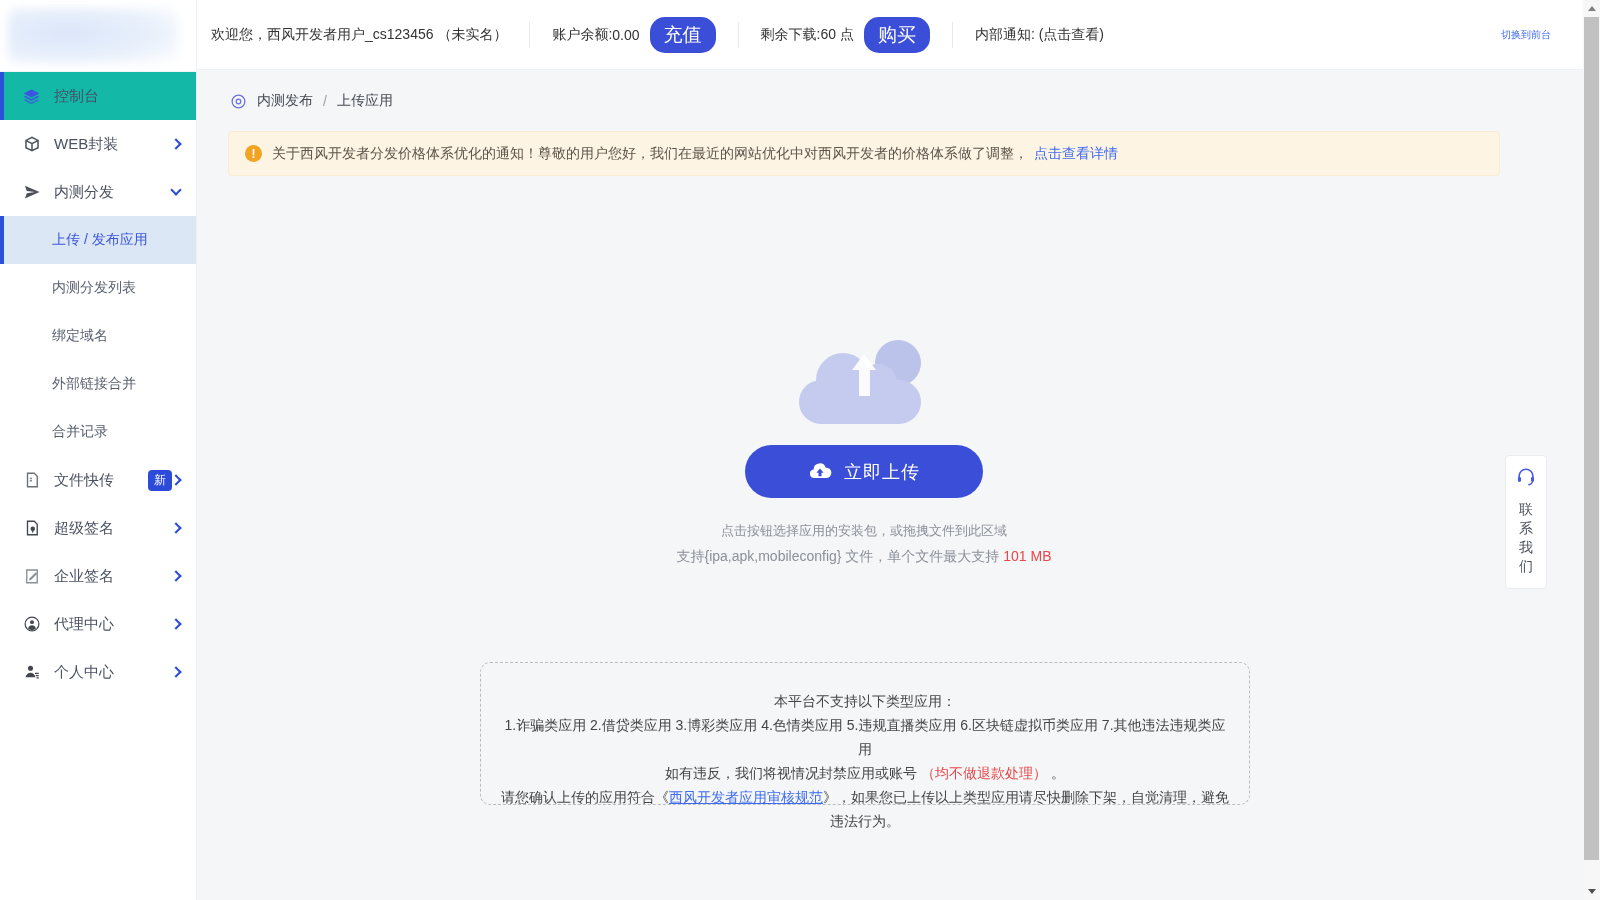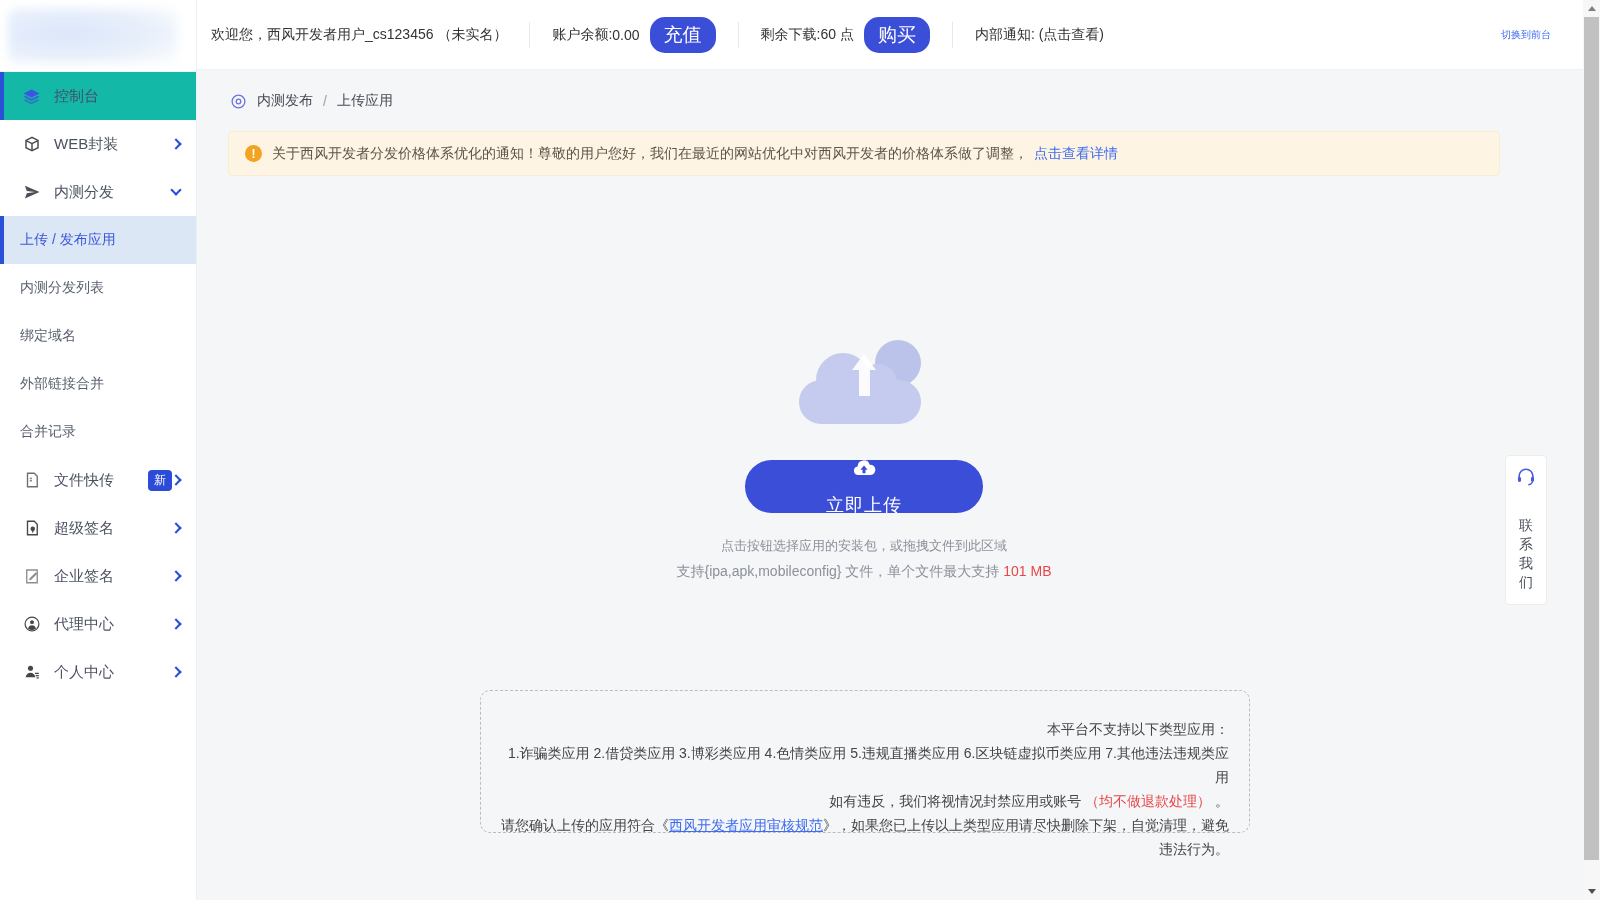--- a/index.html
+++ b/index.html
@@ -9,21 +9,21 @@
   .sidebar { position:absolute; left:0; top:0; width:197px; height:900px; background:#fff; border-right:1px solid #eef0f2; z-index:5; }
   .logo { height:72px; position:relative; overflow:hidden; border-bottom:1px solid #f2f3f5; }
   .logo-blur { position:absolute; left:8px; top:8px; width:170px; height:56px;
     background:radial-gradient(ellipse at 35% 45%, #dbe6fa 0%, #e9f0fb 55%, #ffffff 100%);
     filter:blur(5px); border-radius:8px; }
   .nav-item { height:48px; display:flex; align-items:center; padding:0 16px 0 22px; cursor:pointer; position:relative; }
   .nav-item .nav-label { font-size:15px; color:#4a5160; margin-left:13px; flex:1; }
   .nav-item.active { background:#14b8a6; }
   .nav-item.active::before { content:""; position:absolute; left:0; top:0; bottom:0; width:4px; background:#2b50d8; }
   .nav-item.active .nav-label { color:#44516b; }
-  .sub-item { height:48px; display:flex; align-items:center; padding-left:20px; cursor:pointer; position:relative; }
+  .sub-item { height:48px; display:flex; align-items:center; padding-left:52px; cursor:pointer; position:relative; }
   .sub-item span { font-size:14px; color:#59606f; }
   .sub-item.active { background:#dbe7f5; }
   .sub-item.active::before { content:""; position:absolute; left:0; top:0; bottom:0; width:4px; background:#2b50d8; }
   .sub-item.active span { color:#3d56d9; }
   .chev { width:8px; height:8px; border-right:2px solid #2b4bd8; border-bottom:2px solid #2b4bd8; display:inline-block; }
   .chev.right { transform:rotate(-45deg); }
   .chev.down  { transform:rotate(45deg); margin-top:-4px; }
   .badge-new { background:#2b4bd8; color:#fff; font-size:12px; padding:2px 6px; border-radius:4px; margin-left:8px; }
   .nav-icon { width:19px; height:19px; display:inline-flex; align-items:center; justify-content:center; }
 
@@ -48,32 +48,32 @@
   .upload-zone { position:absolute; left:31px; top:106px; width:1272px; text-align:center; }
   .cloud-wrap { position:relative; width:130px; height:92px; margin:164px auto 0; }
   .cloud-back-circle { position:absolute; right:8px; top:0; width:46px; height:46px; border-radius:50%; background:#aeb7e6; opacity:.8; }
   .cloud-body { position:absolute; left:0; bottom:8px; width:122px; height:44px; background:#c5cbee; border-radius:44px; }
   .cloud-body::before { content:""; position:absolute; width:54px; height:54px; border-radius:50%; background:#c5cbee; top:-27px; left:17px; }
   .cloud-body::after  { content:""; position:absolute; width:38px; height:38px; border-radius:50%; background:#c5cbee; top:-16px; left:60px; }
   .cloud-arrow { position:absolute; left:50%; top:14px; transform:translateX(-50%); z-index:2; }
   .cloud-arrow .head { width:0; height:0; border-left:12px solid transparent; border-right:12px solid transparent; border-bottom:16px solid rgba(255,255,255,.92); }
   .cloud-arrow .stem { width:11px; height:26px; background:rgba(255,255,255,.92); margin:0 auto; }
 
-  .upload-btn { margin-top:28px; display:inline-flex; align-items:center; justify-content:center; gap:12px; width:238px; height:53px; background:#3b4ed8; border:none; border-radius:27px; color:#fff; font-size:18px; letter-spacing:1px; cursor:pointer; font-family:inherit;flex-direction:column; }
+  .upload-btn { margin-top:13px; display:inline-flex; align-items:center; justify-content:center; gap:12px; width:238px; height:53px; background:#3b4ed8; border:none; border-radius:27px; color:#fff; font-size:18px; letter-spacing:1px; cursor:pointer; font-family:inherit; }
   .hint1 { margin-top:24px; font-size:13px; color:#8b909a; }
   .hint2 { margin-top:8px; font-size:14px; color:#8b909a; }
   .red { color:#e84749; }
 
-  .rules-box { position:absolute; left:283px; top:620px; width:770px; height:143px; border:1px dashed #b9bcc2; border-radius:10px; padding:26px 20px 0 20px; text-align:right; background:transparent; }
+  .rules-box { position:absolute; left:283px; top:592px; width:770px; height:143px; border:1px dashed #b9bcc2; border-radius:10px; padding:26px 20px 0 20px; text-align:center; background:transparent; }
   .rules-box p { font-size:14px; color:#454545; line-height:24px; }
   .rules-box .link { color:#3f6bf0; text-decoration:underline; cursor:pointer; }
 
   
   .contact { position:absolute; left:1505px; top:455px; width:42px; background:#fff; border:1px solid #ececec; border-radius:4px; padding:10px 0 12px; text-align:center; cursor:pointer; z-index:6; }
-  .contact-text { margin:24px auto 0; width:15px; font-size:14px; color:#4a4f59; line-height:19px; word-break:break-all; }
+  .contact-text { margin:8px auto 0; width:15px; font-size:14px; color:#4a4f59; line-height:19px; word-break:break-all; }
 
   
   .scrollbar { position:absolute; right:0; top:0; width:17px; height:900px; background:#f7f7f7; z-index:10; }
   .sb-arrow { position:absolute; left:0; width:17px; height:17px; display:flex; align-items:center; justify-content:center; }
   .sb-up { top:0; }
   .sb-down { bottom:0; }
   .tri-up   { width:0; height:0; border-left:4px solid transparent; border-right:4px solid transparent; border-bottom:5px solid #7f7f7f; }
   .tri-down { width:0; height:0; border-left:4px solid transparent; border-right:4px solid transparent; border-top:5px solid #505050; }
   .sb-thumb { position:absolute; left:1px; top:17px; width:15px; height:843px; background:#c1c1c1; }
 </style>

